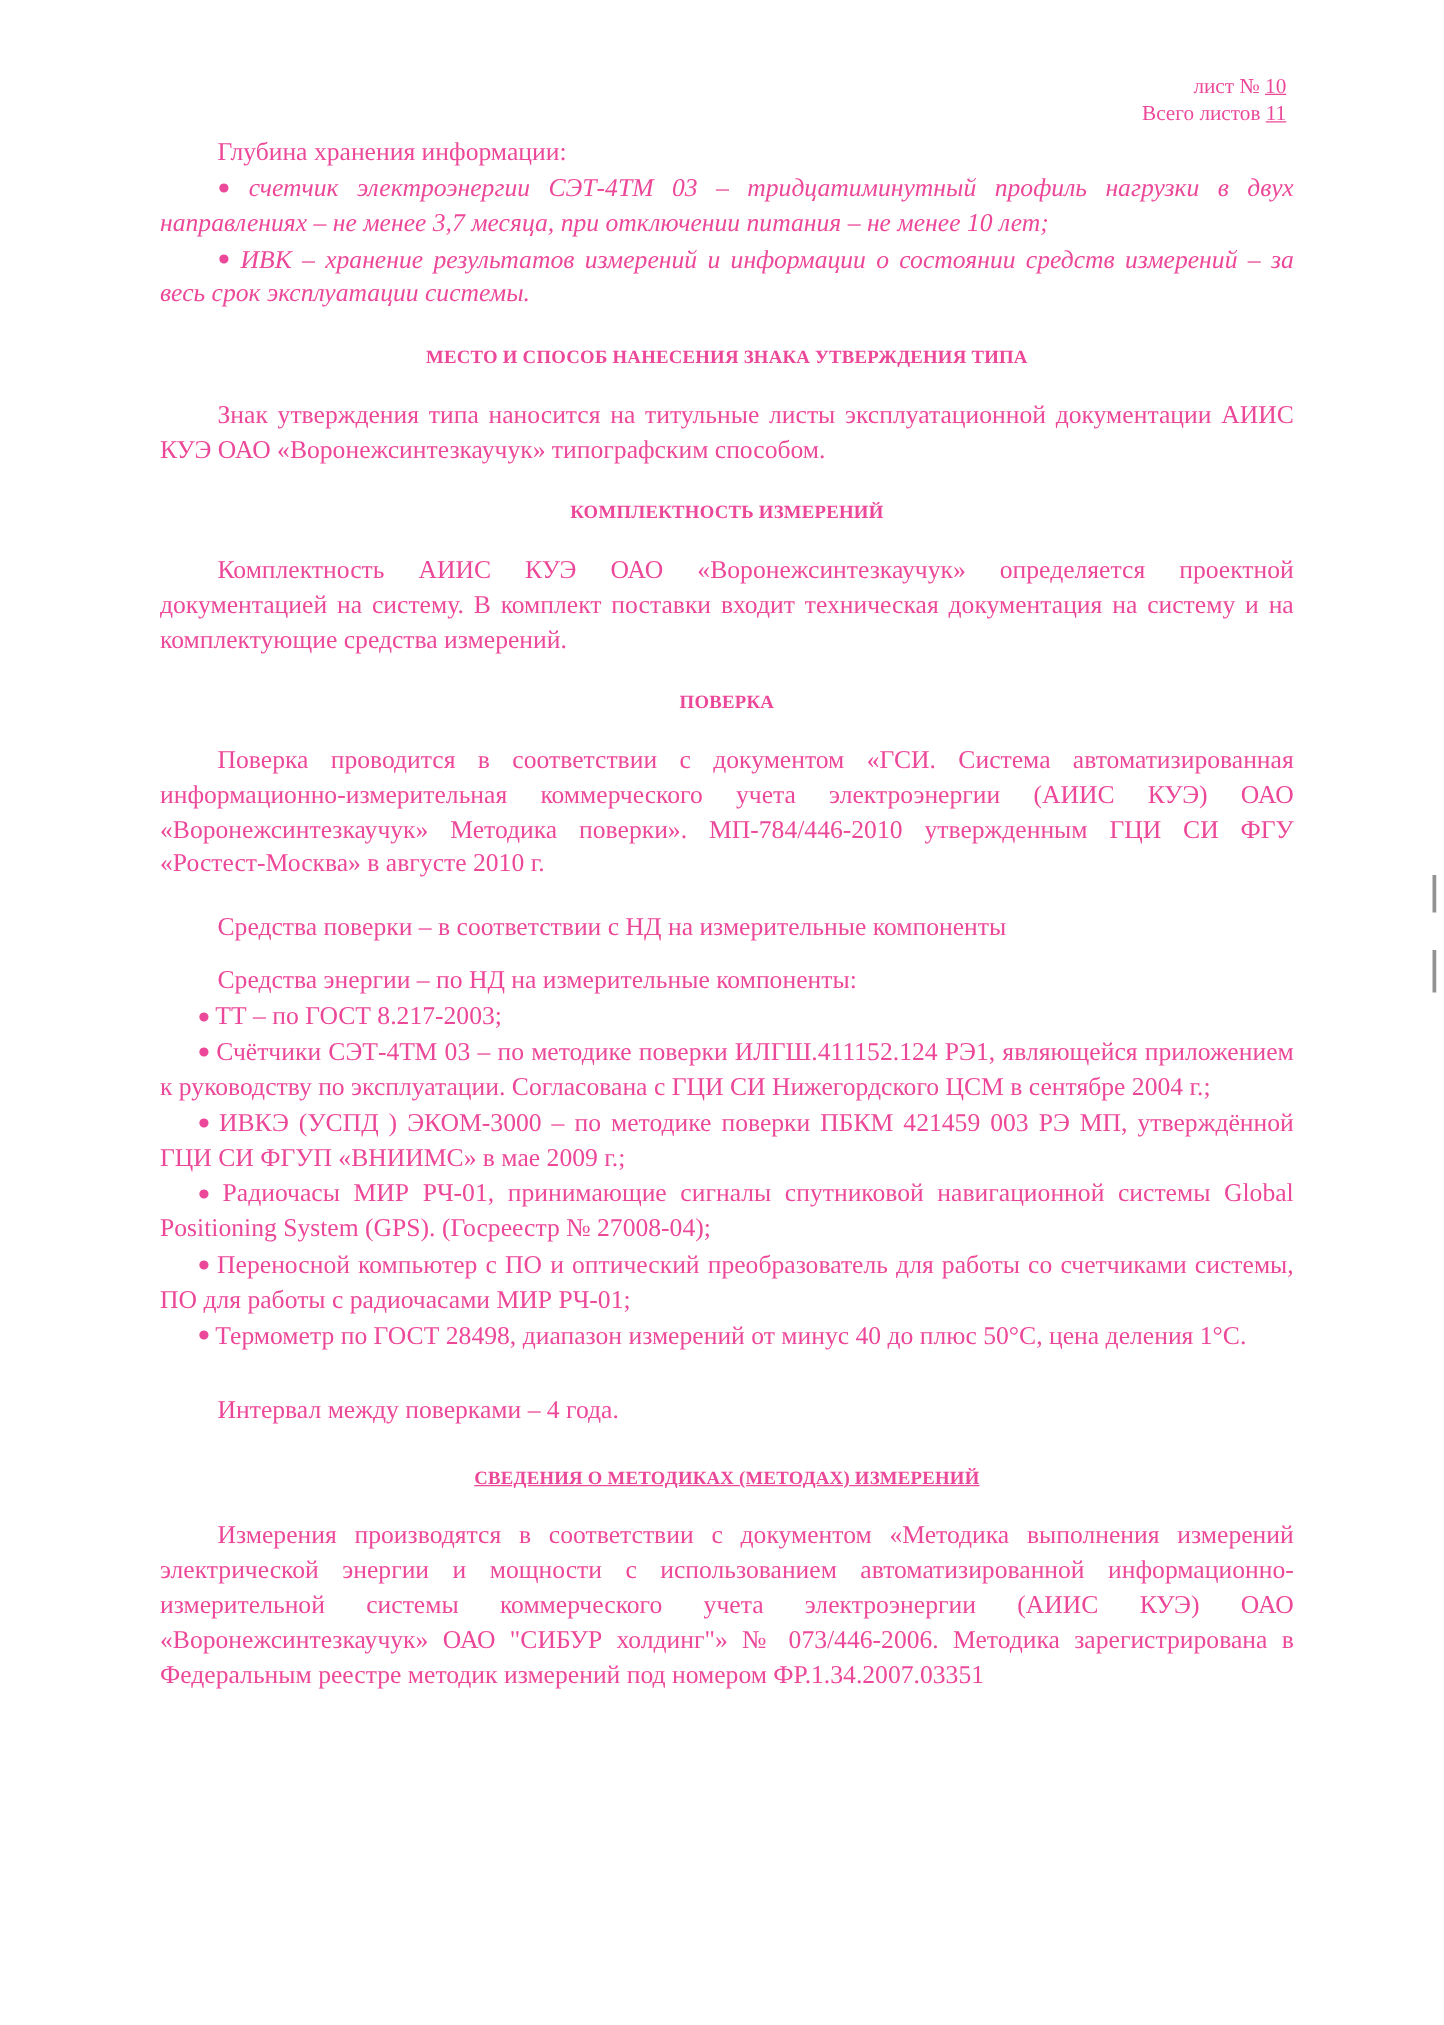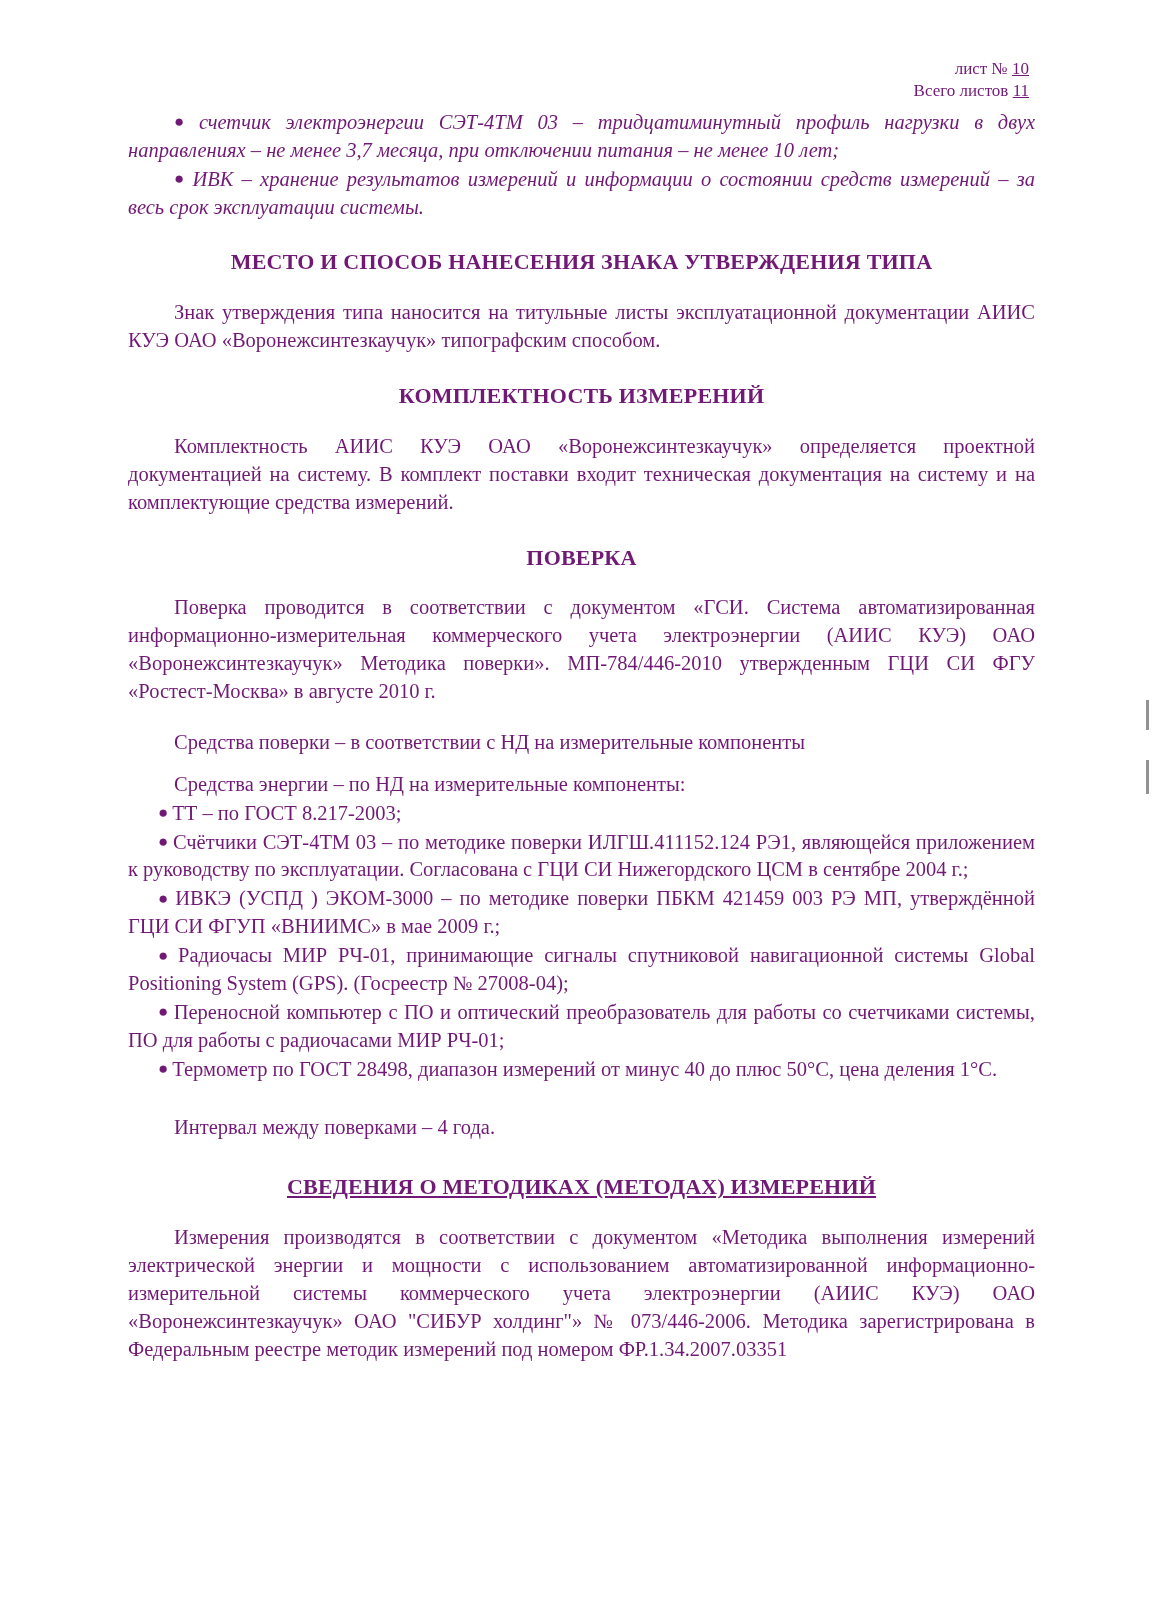--- a/index.html
+++ b/index.html
@@ -6,21 +6,21 @@
     margin: 0;
     padding: 0;
     background: #ffffff;
   }
   .page {
     position: relative;
     width: 1155px;
     height: 1620px;
     background: #ffffff;
     font-family: "Liberation Serif", "DejaVu Serif", serif;
-    color: #701a75;
+    color: #ec4899;
     box-sizing: border-box;
     padding: 58px 120px 40px 128px;
     overflow: hidden;
   }
   .header {
     text-align: right;
     font-size: 17px;
     line-height: 1.32;
     margin-right: 6px;
     margin-bottom: 6px;
@@ -58,21 +58,21 @@
   .tight-bullet {
     text-indent: 30px;
   }
   .tight-bullet .bl {
     font-size: 17px;
     vertical-align: 1.5px;
     padding-right: 4px;
   }
   h2.section {
     text-align: center;
-    font-size: 22px;
+    font-size: 15px;
     font-weight: bold;
     margin: 26px 0 22px 0;
     letter-spacing: 0.2px;
   }
   h2.section.tight-top {
     margin-top: 30px;
     text-decoration: underline;
   }
   .gap-sm { height: 13px; }
   .gap-md { height: 22px; }
@@ -99,20 +99,21 @@
       <span class="u">10</span>
     </div>
     <div class="line">
       <span>Всего листов</span>
       <span class="u">11</span>
     </div>
   </div>
 
   <div class="body-text">
 
+    <p class="para indent no-just">Глубина хранения информации:</p>
 
     <p class="para bullet-para"><span class="bl">●</span><span>счетчик электроэнергии СЭТ-4ТМ 03 – тридцатиминутный профиль нагрузки в двух направлениях – не менее 3,7 месяца, при отключении питания – не менее 10 лет;</span></p>
 
 
     <p class="para bullet-para"><span class="bl">●</span><span>ИВК – хранение результатов измерений и информации о состоянии средств измерений – за весь срок эксплуатации системы.</span></p>
 
     <h2 class="section">МЕСТО И СПОСОБ НАНЕСЕНИЯ ЗНАКА УТВЕРЖДЕНИЯ ТИПА</h2>
 
     <p class="para indent">Знак утверждения типа наносится на титульные листы эксплуатационной документации АИИС КУЭ ОАО «Воронежсинтезкаучук»  типографским способом.</p>
 

